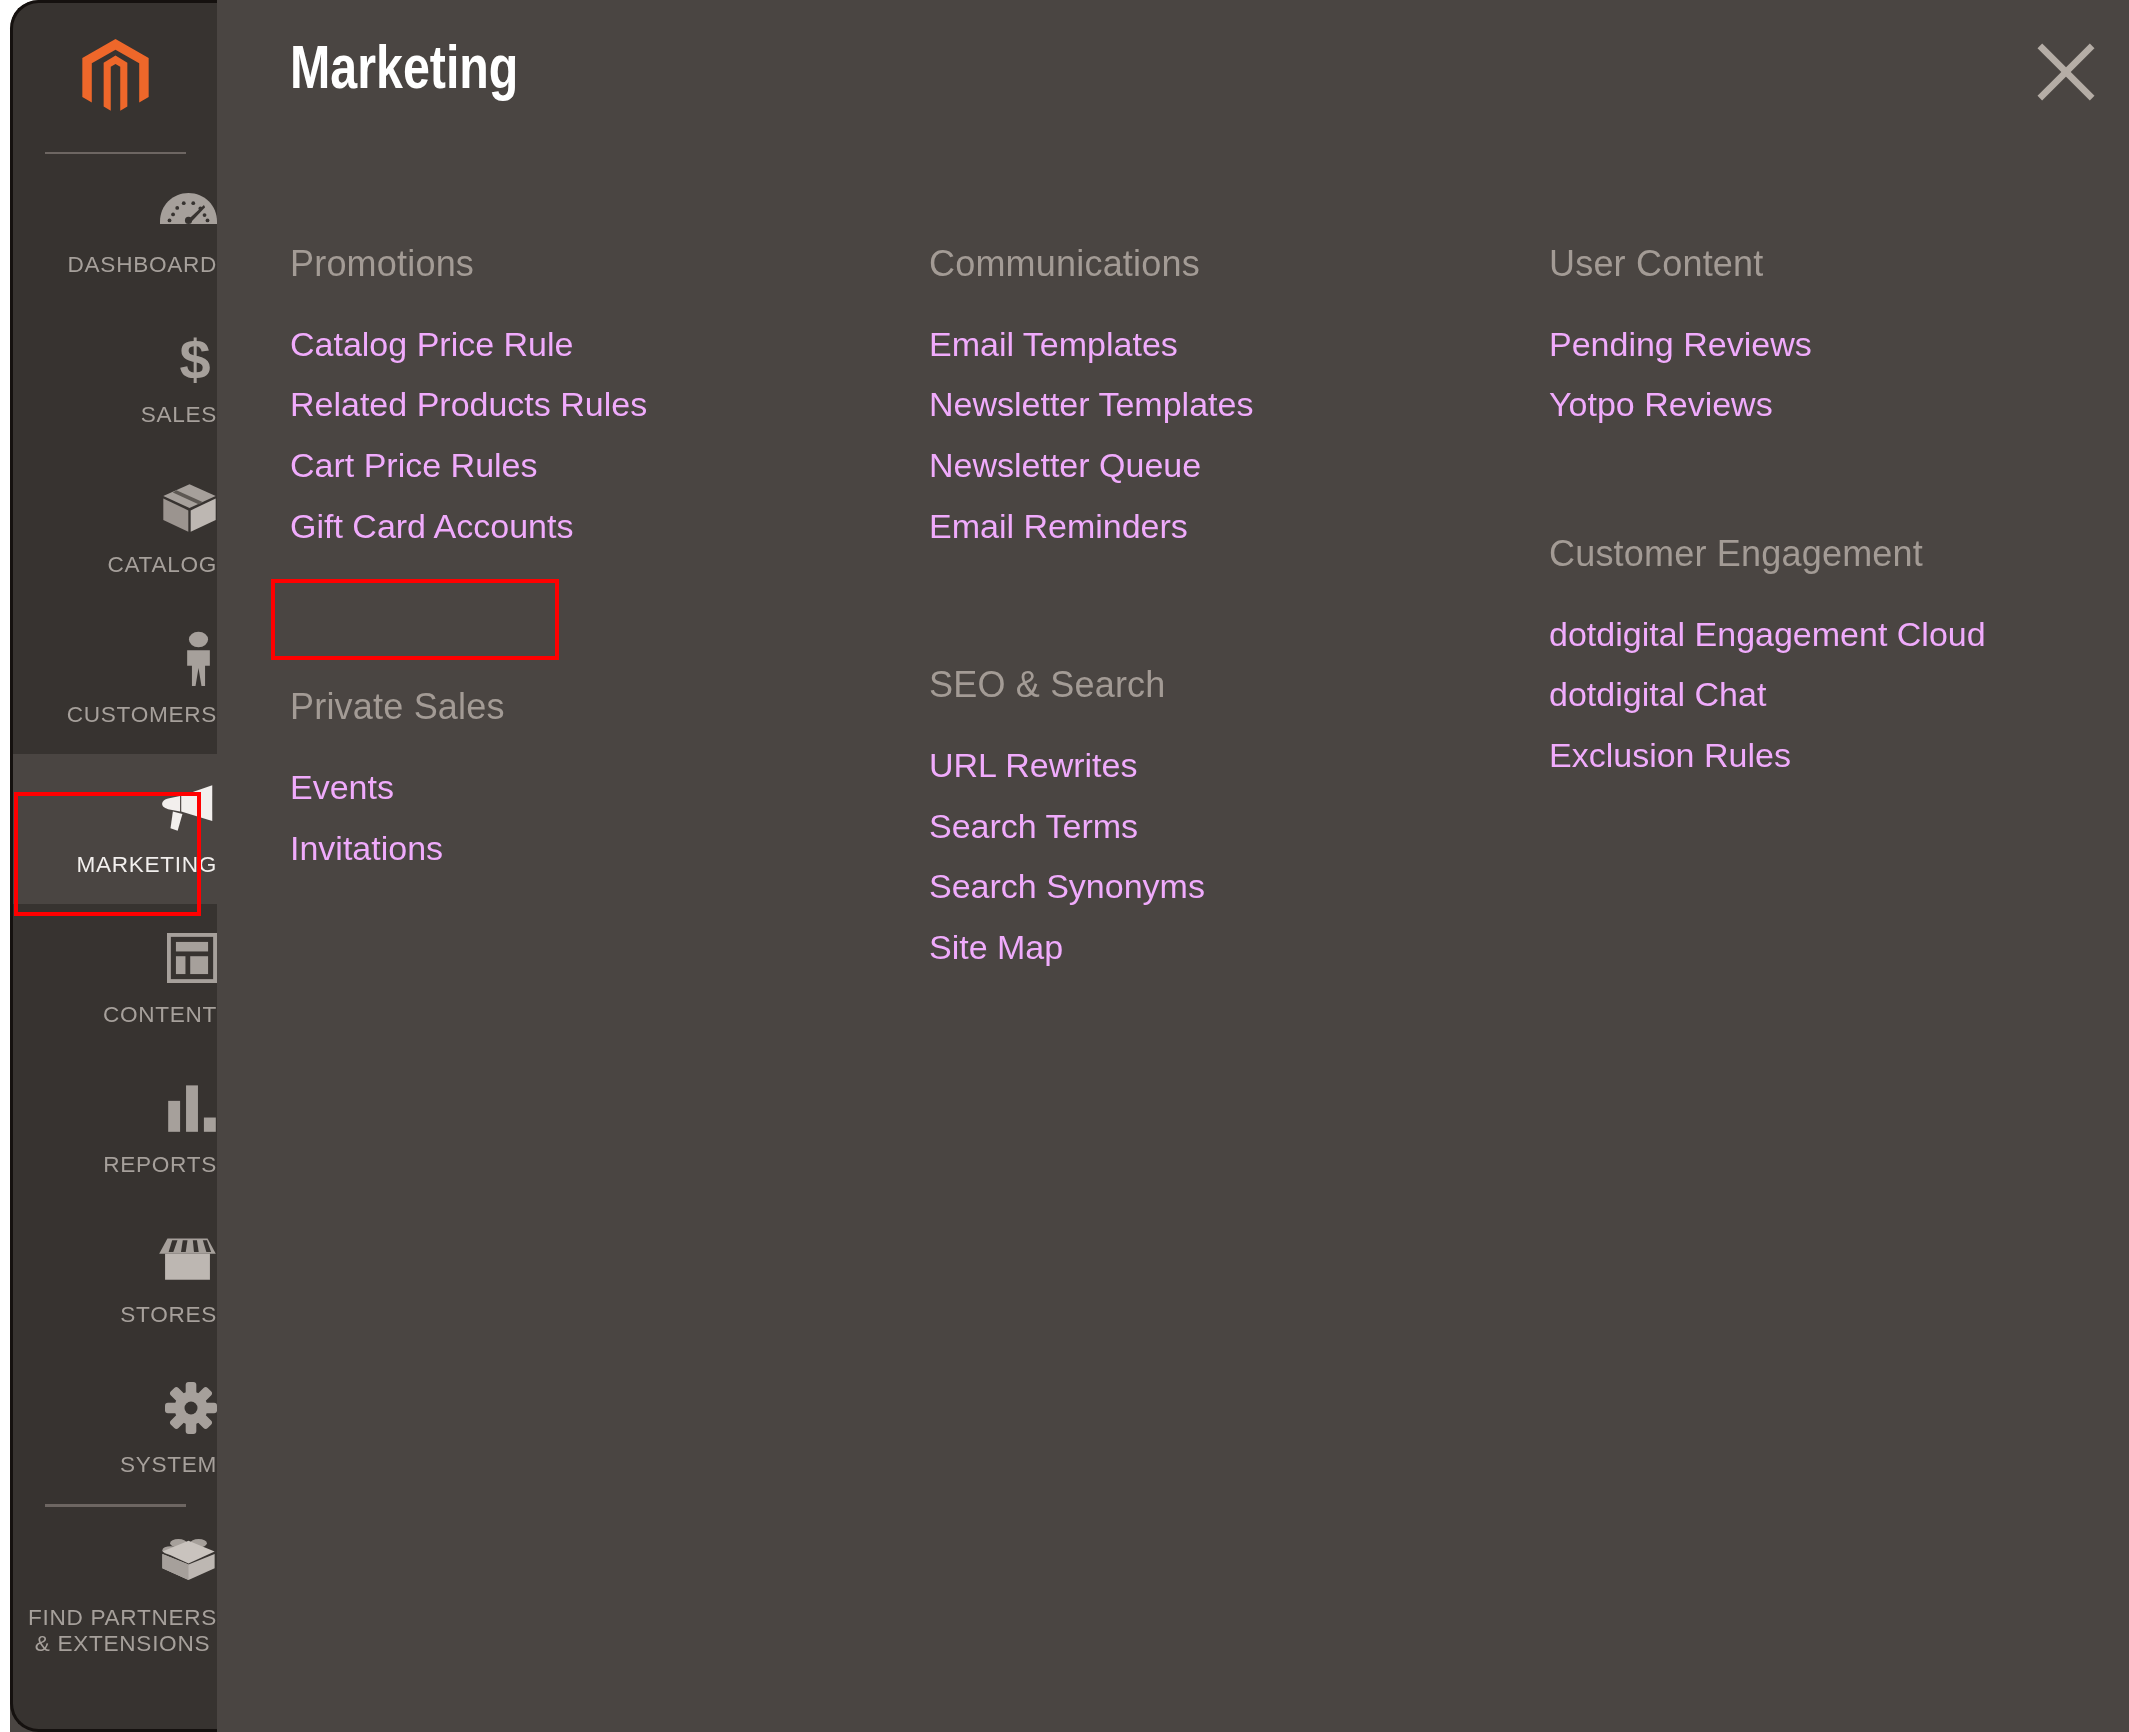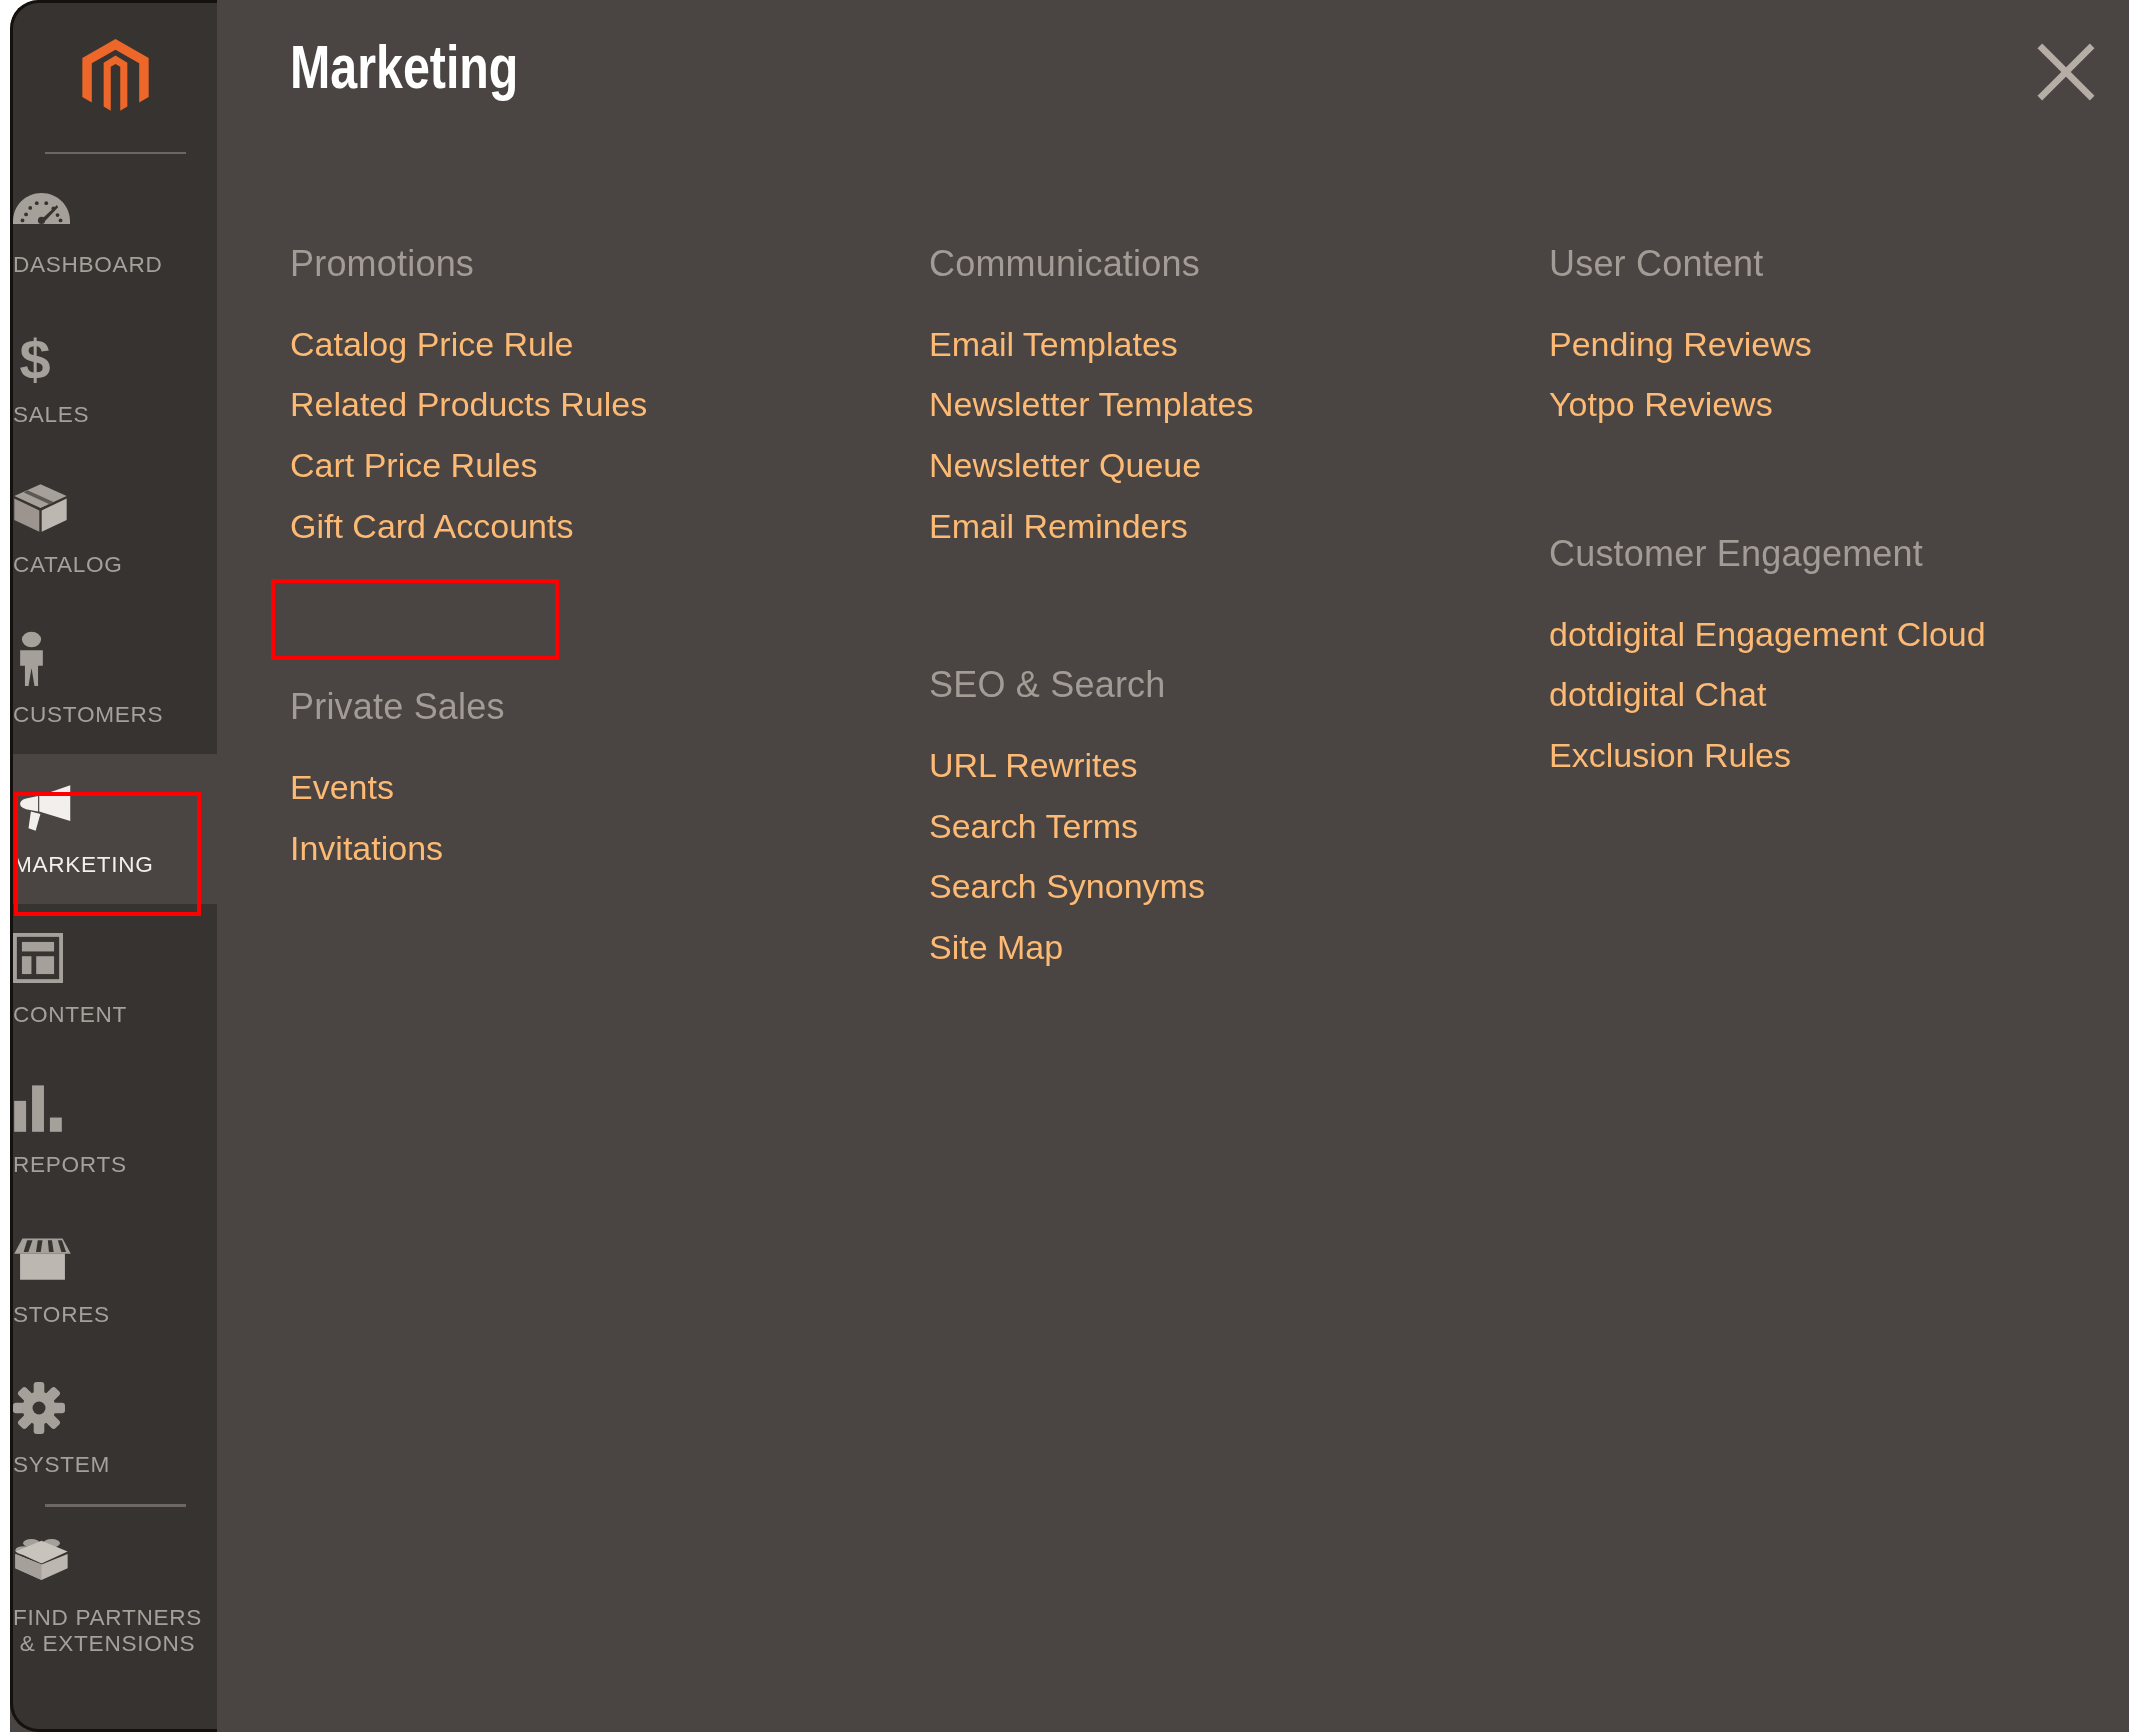--- a/index.html
+++ b/index.html
@@ -31,21 +31,21 @@
     z-index:5;
   }
   .sb-logo{
     height:149px;display:flex;align-items:center;justify-content:center;
   }
   .sb-divider{
     width:141px;height:2.4px;background:#6d6662;margin:0 auto;
   }
   .sb-item{
     height:150px;display:flex;flex-direction:column;
-    align-items:flex-start;justify-content:center;gap:16px;
+    align-items:flex-end;justify-content:center;gap:16px;
     box-sizing:border-box;position:relative;
   }
   .sb-item.active{background:#4a4542;}
   .sb-item .ico{
     display:flex;align-items:center;justify-content:center;
     height:55px;
   }
   .sb-label{
     color:#a6a09b;font-size:22.6px;letter-spacing:0.7px;
     text-align:center;line-height:1.18;font-weight:400;
@@ -82,21 +82,21 @@
   .col1{width:659px;padding-left:73px;box-sizing:border-box;}
   .col2{width:636px;padding-left:53px;box-sizing:border-box;}
   .col3{width:627px;padding-left:37px;box-sizing:border-box;}
   .grp-title{
     color:#a39b95;font-size:36px;font-weight:400;
     letter-spacing:0.2px;white-space:nowrap;
     margin:0 0 30px 0;padding:0;line-height:1.1;
   }
   .grp{margin-bottom:0;margin-top:42px;}
   .link{
-    display:block;color:#fdba74;font-size:34px;font-weight:400;
+    display:block;color:#f0abfc;font-size:34px;font-weight:400;
     line-height:1.0;white-space:nowrap;text-decoration:none;
     padding:13px 0 13.7px 0;cursor:pointer;position:relative;
   }
   .spacer-a{height:57px;}
   .spacer-b{height:67px;}
   .spacer-c{height:89px;}
 </style>
 </head>
 <body>
 

